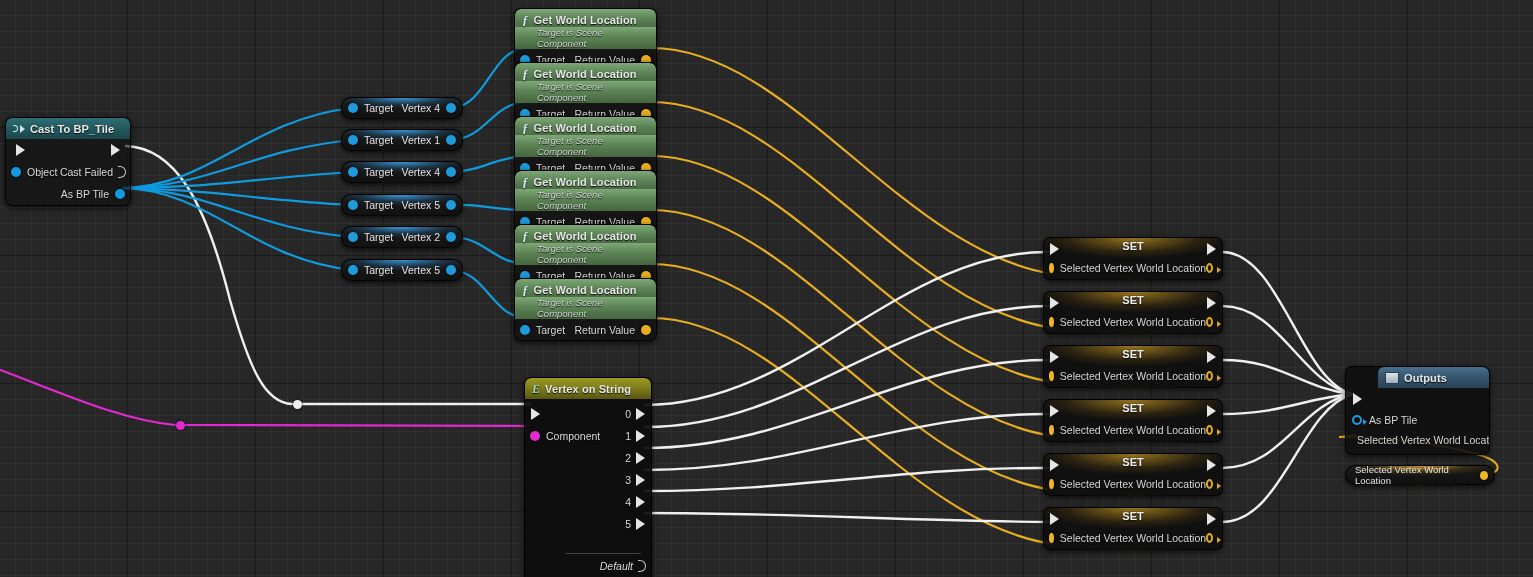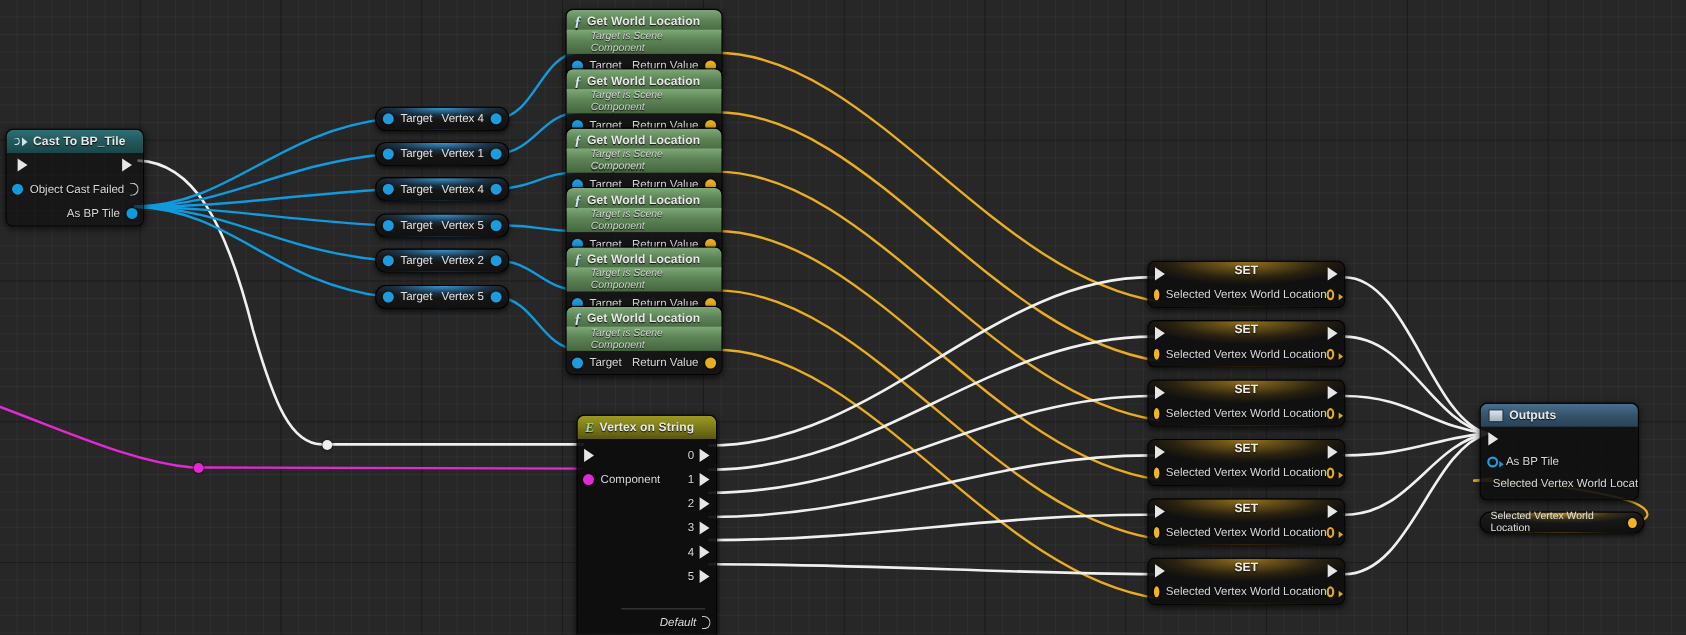--- a/index.html
+++ b/index.html
@@ -109,20 +109,21 @@
   }
   
   .hdr-switch{
     background:linear-gradient(to bottom,#9c9a22 0%,#7d7b1a 50%,#585612 100%);
     border-radius:6px 6px 0 0;
   }
   
   .hdr-outputs{
     background:linear-gradient(to bottom,#4a6f8e 0%,#335169 55%,#2a4257 100%);
     border-radius:6px 6px 0 0;
+    margin-left:32px;
   }
   
   .set-node .node-body{
     background:
       radial-gradient(ellipse 120px 26px at 50% 0%, rgba(232,176,38,.62) 0%, rgba(140,102,18,.22) 55%, rgba(0,0,0,0) 80%),
       rgba(14,14,14,.92);
   }
   .set-title{
     text-align:center;
     font-size:11px;

